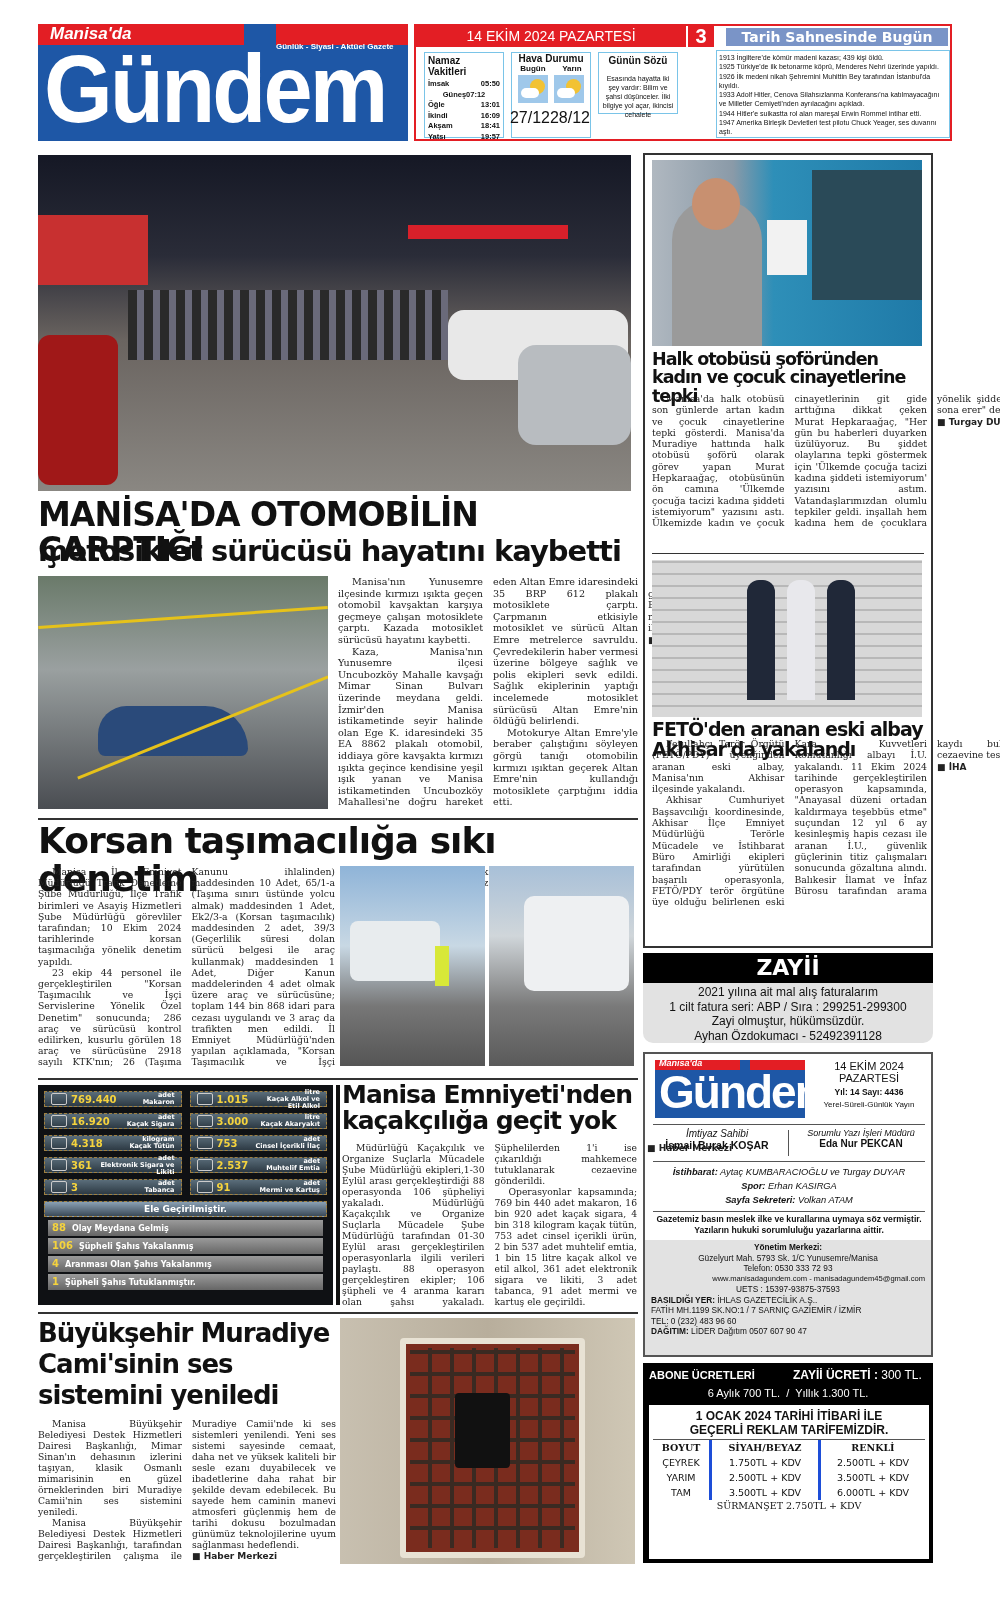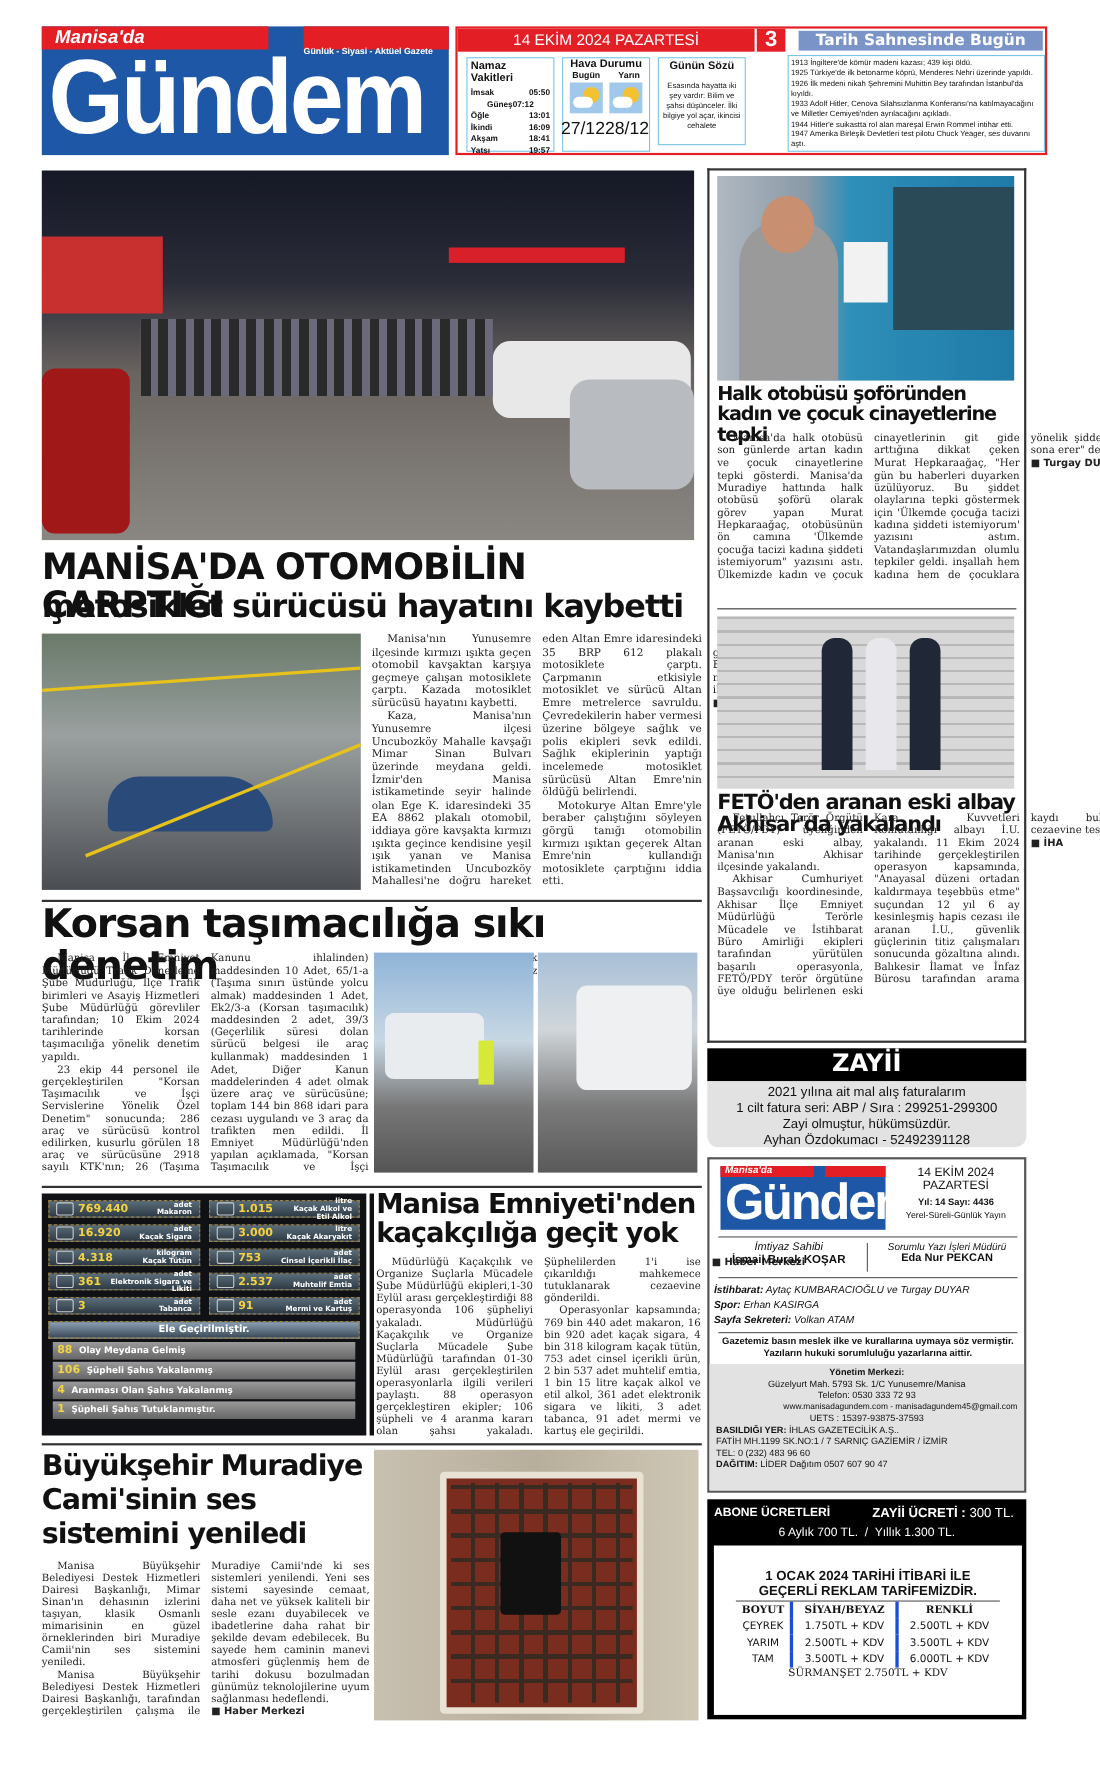--- a/index.html
+++ b/index.html
@@ -89,21 +89,21 @@
       <span>Bugün</span>
       <span>Yarın</span>
     </div>
     <div style="margin-top:2px"><span class="sun"></span><span class="sun"></span></div>
     <div class="sans" style="font-size:16px;display:flex;justify-content:flex-end;margin-top:2px">
       <span>27/12</span>
       <span>28/12</span>
     </div>
   </div>
 
-  <div class="box" style="left:182px;top:26px;width:80px;height:80px;text-align:center;padding:2px">
+  <div class="box" style="left:182px;top:26px;width:80px;height:62px;text-align:center;padding:2px">
     <div class="sans" style="font-weight:bold;font-size:10px;margin-bottom:8px">Günün Sözü</div>
     <div class="sans" style="font-size:7px;line-height:9px">Esasında hayatta iki şey vardır: Bilim ve şahsi düşünceler. İlki bilgiye yol açar, ikincisi cehalete</div>
   </div>
 
   <div class="tarih-head">Tarih Sahnesinde Bugün</div>
   <div class="tarih-body" id="history-list">
       <div>1913 İngiltere'de kömür madeni kazası; 439 kişi öldü.</div>
       <div>1925 Türkiye'de ilk betonarme köprü, Menderes Nehri üzerinde yapıldı.</div>
       <div>1926 İlk medeni nikah Şehremini Muhittin Bey tarafından İstanbul'da kıyıldı.</div>
       <div>1933 Adolf Hitler, Cenova Silahsızlanma Konferansı'na katılmayacağını ve Milletler Cemiyeti'nden ayrılacağını açıkladı.</div>
@@ -319,21 +319,21 @@
   <div class="abs sans" style="left:8px;top:74px;width:128px;text-align:center">
     <div style="font-style:italic;font-size:10px">İmtiyaz Sahibi</div>
     <div style="font-weight:bold;font-size:10.5px">İsmail Burak KOŞAR</div>
   </div>
   <div class="abs" style="left:143px;top:76px;width:1px;height:26px;background:#555"></div>
   <div class="abs sans" style="left:148px;top:74px;width:136px;text-align:center">
     <div style="font-style:italic;font-size:9px">Sorumlu Yazı İşleri Müdürü</div>
     <div style="font-weight:bold;font-size:10px">Eda Nur PEKCAN</div>
   </div>
   <div class="abs" style="left:8px;top:107px;width:272px;height:1px;background:#555"></div>
-  <div class="abs sans" style="left:4px;top:111px;width:280px;text-align:left;font-style:italic;font-size:9.3px;line-height:14px">
+  <div class="abs sans" style="left:4px;top:111px;width:280px;text-align:center;font-style:italic;font-size:9.3px;line-height:14px">
     <div><b>İstihbarat:</b> <span>Aytaç KUMBARACIOĞLU ve Turgay DUYAR</span></div>
     <div><b>Spor:</b> <span>Erhan KASIRGA</span></div>
     <div><b>Sayfa Sekreteri:</b> <span>Volkan ATAM</span></div>
   </div>
   <div class="abs" style="left:8px;top:157px;width:272px;height:1px;background:#555"></div>
   <div class="abs sans" style="left:4px;top:160px;width:280px;text-align:center;font-weight:bold;font-size:8.6px;line-height:11px">Gazetemiz basın meslek ilke ve kurallarına uymaya söz vermiştir. Yazıların hukuki sorumluluğu yazarlarına aittir.</div>
   <div class="abs sans" style="left:0;top:186px;width:286px;height:115px;background:#e2e2e2;padding:2px 6px;font-size:8.3px;line-height:10.5px">
     <div style="text-align:center;font-weight:bold">Yönetim Merkezi:</div>
     <div style="text-align:center">Güzelyurt Mah. 5793 Sk. 1/C Yunusemre/Manisa</div>
     <div style="text-align:center">Telefon: 0530 333 72 93</div>
@@ -343,21 +343,21 @@
     <div>FATİH MH.1199 SK.NO:1 / 7 SARNIÇ GAZİEMİR / İZMİR</div>
     <div>TEL: 0 (232) 483 96 60</div>
     <div><b>DAĞITIM:</b> <span>LİDER Dağıtım 0507 607 90 47</span></div>
   </div>
 </div>
 
 <div class="abs" style="left:643px;top:1363px;width:290px;height:200px;background:#000">
   <div class="abs sans" style="left:6px;top:6px;color:#fff;font-weight:900;font-size:11px">ABONE ÜCRETLERİ</div>
   <div class="abs sans" style="left:150px;top:5px;color:#fff;font-size:12px"><b>ZAYİİ ÜCRETİ :</b> <span>300 TL.</span></div>
   <div class="abs sans" style="left:0;top:24px;width:290px;color:#fff;font-size:11px;text-align:center;white-space:pre">6 Aylık 700 TL.  /  Yıllık 1.300 TL.</div>
-  <div class="abs" style="left:6px;top:42px;width:280px;height:154px;background:#fff;padding:20px">
+  <div class="abs" style="left:6px;top:42px;width:280px;height:154px;background:#fff;padding:4px">
     <div class="sans" style="text-align:center;font-weight:bold;font-size:12px">1 OCAK 2024 TARİHİ İTİBARİ İLE</div>
     <div class="sans" style="text-align:center;font-weight:bold;font-size:12px;border-bottom:1px solid #555;padding-bottom:2px">GEÇERLİ REKLAM TARİFEMİZDİR.</div>
     <table class="tarife">
       <thead>
           <tr id="tariff-head">
             <th>BOYUT</th>
             <th>SİYAH/BEYAZ</th>
             <th>RENKLİ</th>
           </tr>
         </thead>

